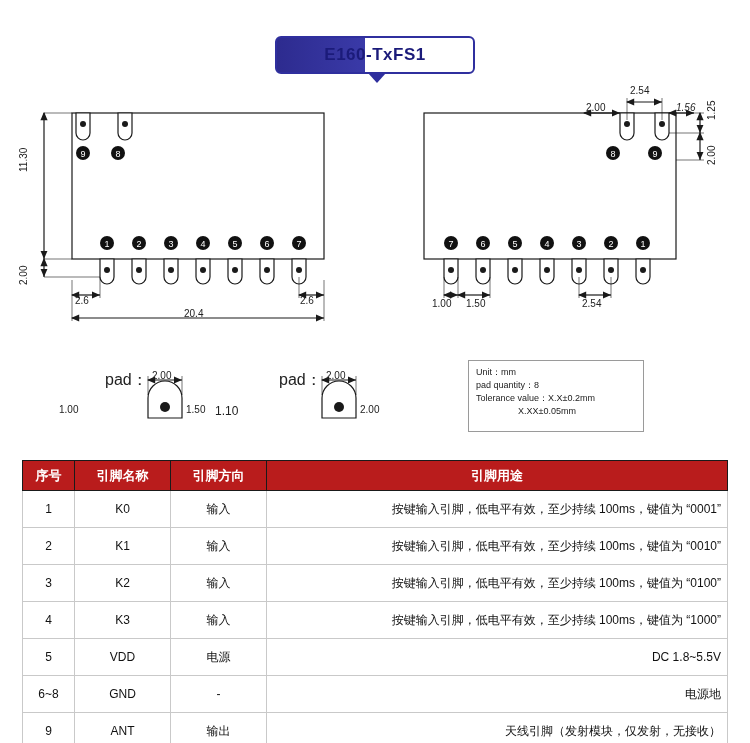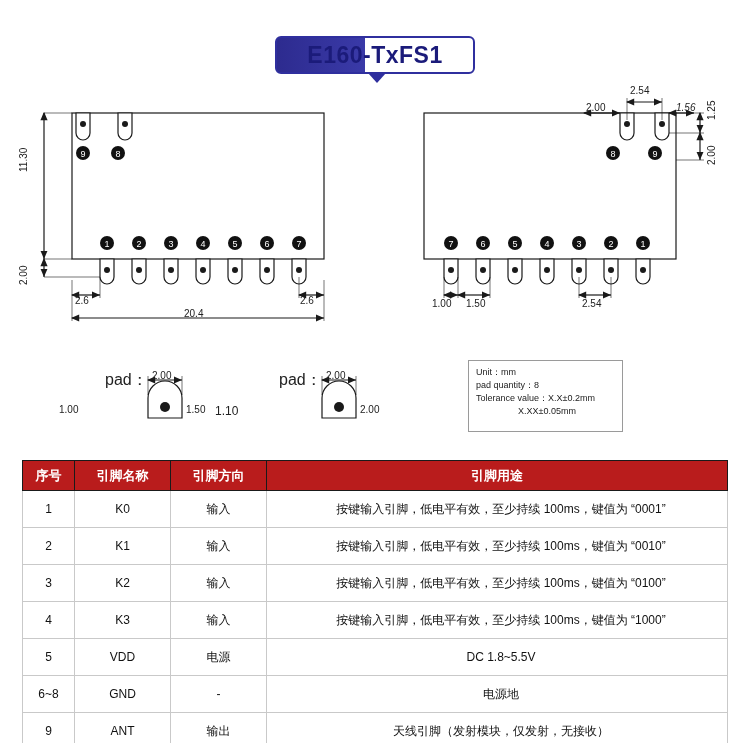--- a/index.html
+++ b/index.html
@@ -27,21 +27,21 @@
     border-radius: 6px;
     border: 2px solid #2f2f9e;
     background: linear-gradient(90deg, #2d2b8f 0%, #3a3aa8 45%, #ffffff 45%, #ffffff 100%);
     display: flex; align-items: center;
   }
   .title-text {
     position: absolute;
     left: 0; top: 0;
     width: 200px; height: 38px;
     display: flex; align-items: center; justify-content: center;
-    font-size: 23px; font-weight: bold;
+    font-size: 17px; font-weight: bold;
     color: #1b1b7a;
     letter-spacing: 0.5px;
   }
   .title-arrow {
     position: absolute;
     left: 93px; top: 37px;
     width: 0; height: 0;
     border-left: 9px solid transparent;
     border-right: 9px solid transparent;
     border-top: 10px solid #2f2f9e;
@@ -52,21 +52,21 @@
     position: absolute;
     left: 0; top: 80px;
     width: 750px; height: 360px;
   }
   .drawing svg { display: block; }
 
   
   .info-box {
     position: absolute;
     left: 468px; top: 360px;
-    width: 155px; height: 72px;
+    width: 176px; height: 72px;
     border: 1px solid #9a9a9a;
     background: #ffffff;
     padding: 5px 7px;
     font-size: 9px;
     color: #222;
     line-height: 1.45;
   }
 
   
   .pad-label {
@@ -95,21 +95,21 @@
     height: 30px;
     font-size: 13px;
   }
   table.pintable td {
     border: 1px solid #c9c9c9;
     height: 37px;
     text-align: center;
     padding: 2px 6px;
   }
   table.pintable td.usage {
-    text-align: center;
+    text-align: right;
     padding-left: 14px;
   }
   .col-no { width: 52px; }
   .col-name { width: 96px; }
   .col-dir { width: 96px; }
 </style>
 </head>
 <body>
 
 <div id="page">

